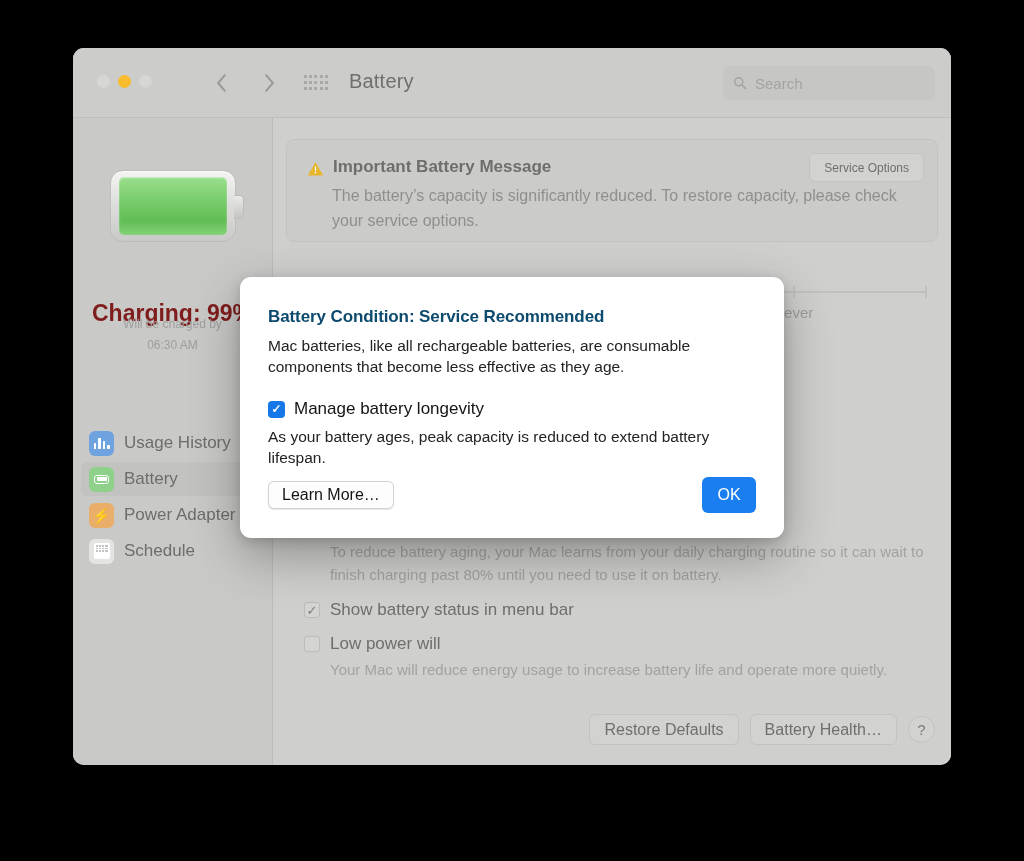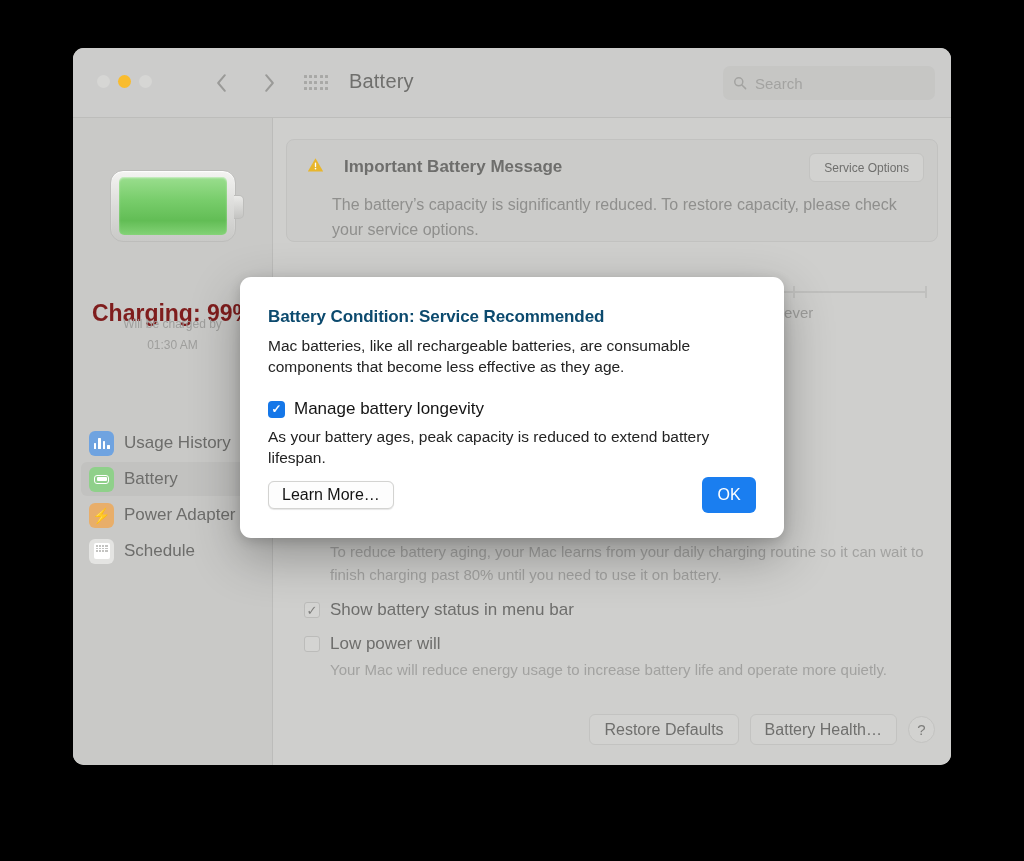--- a/index.html
+++ b/index.html
@@ -125,24 +125,24 @@
   .cal-top { height: 5px; background: #e06f6a; }
   .cal-grid { display: grid; grid-template-columns: repeat(4,1fr); gap: 1px; padding: 2px; }
   .cal-grid i { height: 1.6px; background: #c3c3c1; display:block; }
   .warn-badge { position: absolute; right: 8px; top: 9px; }
 
   
   .banner {
     position: absolute; left: 13px; top: 21px; right: 13px; height: 103px;
     border: 1px solid #c2c2c0; border-radius: 8px; background: #cbcbc9;
   }
-  .banner-head { position: absolute; left: 20px; top: 17px; display: flex; align-items: flex-start; gap: 20px; }
+  .banner-head { position: absolute; left: 20px; top: 17px; display: flex; align-items: flex-end; gap: 9px; }
   .banner-title { font-size: 17px; font-weight: bold; color: #6e6e6c; }
   .banner-body {
-    position: absolute; left: 45px; top: 52px; right: 24px;
+    position: absolute; left: 45px; top: 43px; right: 24px;
     font-size: 16px; color: #8f8f8d; line-height: 25px;
   }
   .svc-btn {
     position: absolute; right: 13px; top: 13px; height: 29px; padding: 0 14px;
     border-radius: 6px; background: #d2d2d0; border: 1px solid #c3c3c1;
     display: flex; align-items: center; font-size: 12px; color: #6f6f6d;
   }
 
   
   .slider-wrap { position: absolute; left: 46px; top: 168px; right: 24px; }
@@ -278,21 +278,21 @@
         <div class="batt-hero">
           <div class="batt-shell">
             <div class="batt-fill"></div>
             <div class="batt-nub"></div>
           </div>
         </div>
 
         <div class="charge-line">Charging: 99%</div>
         <div class="charge-sub">
           <div>Will be charged by</div>
-          <div>01:30 AM</div>
+          <div>06:30 AM</div>
         </div>
 
         <div class="sidelist">
 
           <div class="sideitem">
             <span class="sicon usage">
               <span class="bars">
                 <i style="height:6px"></i>
                   <i style="height:11px"></i>
                   <i style="height:8px"></i>

